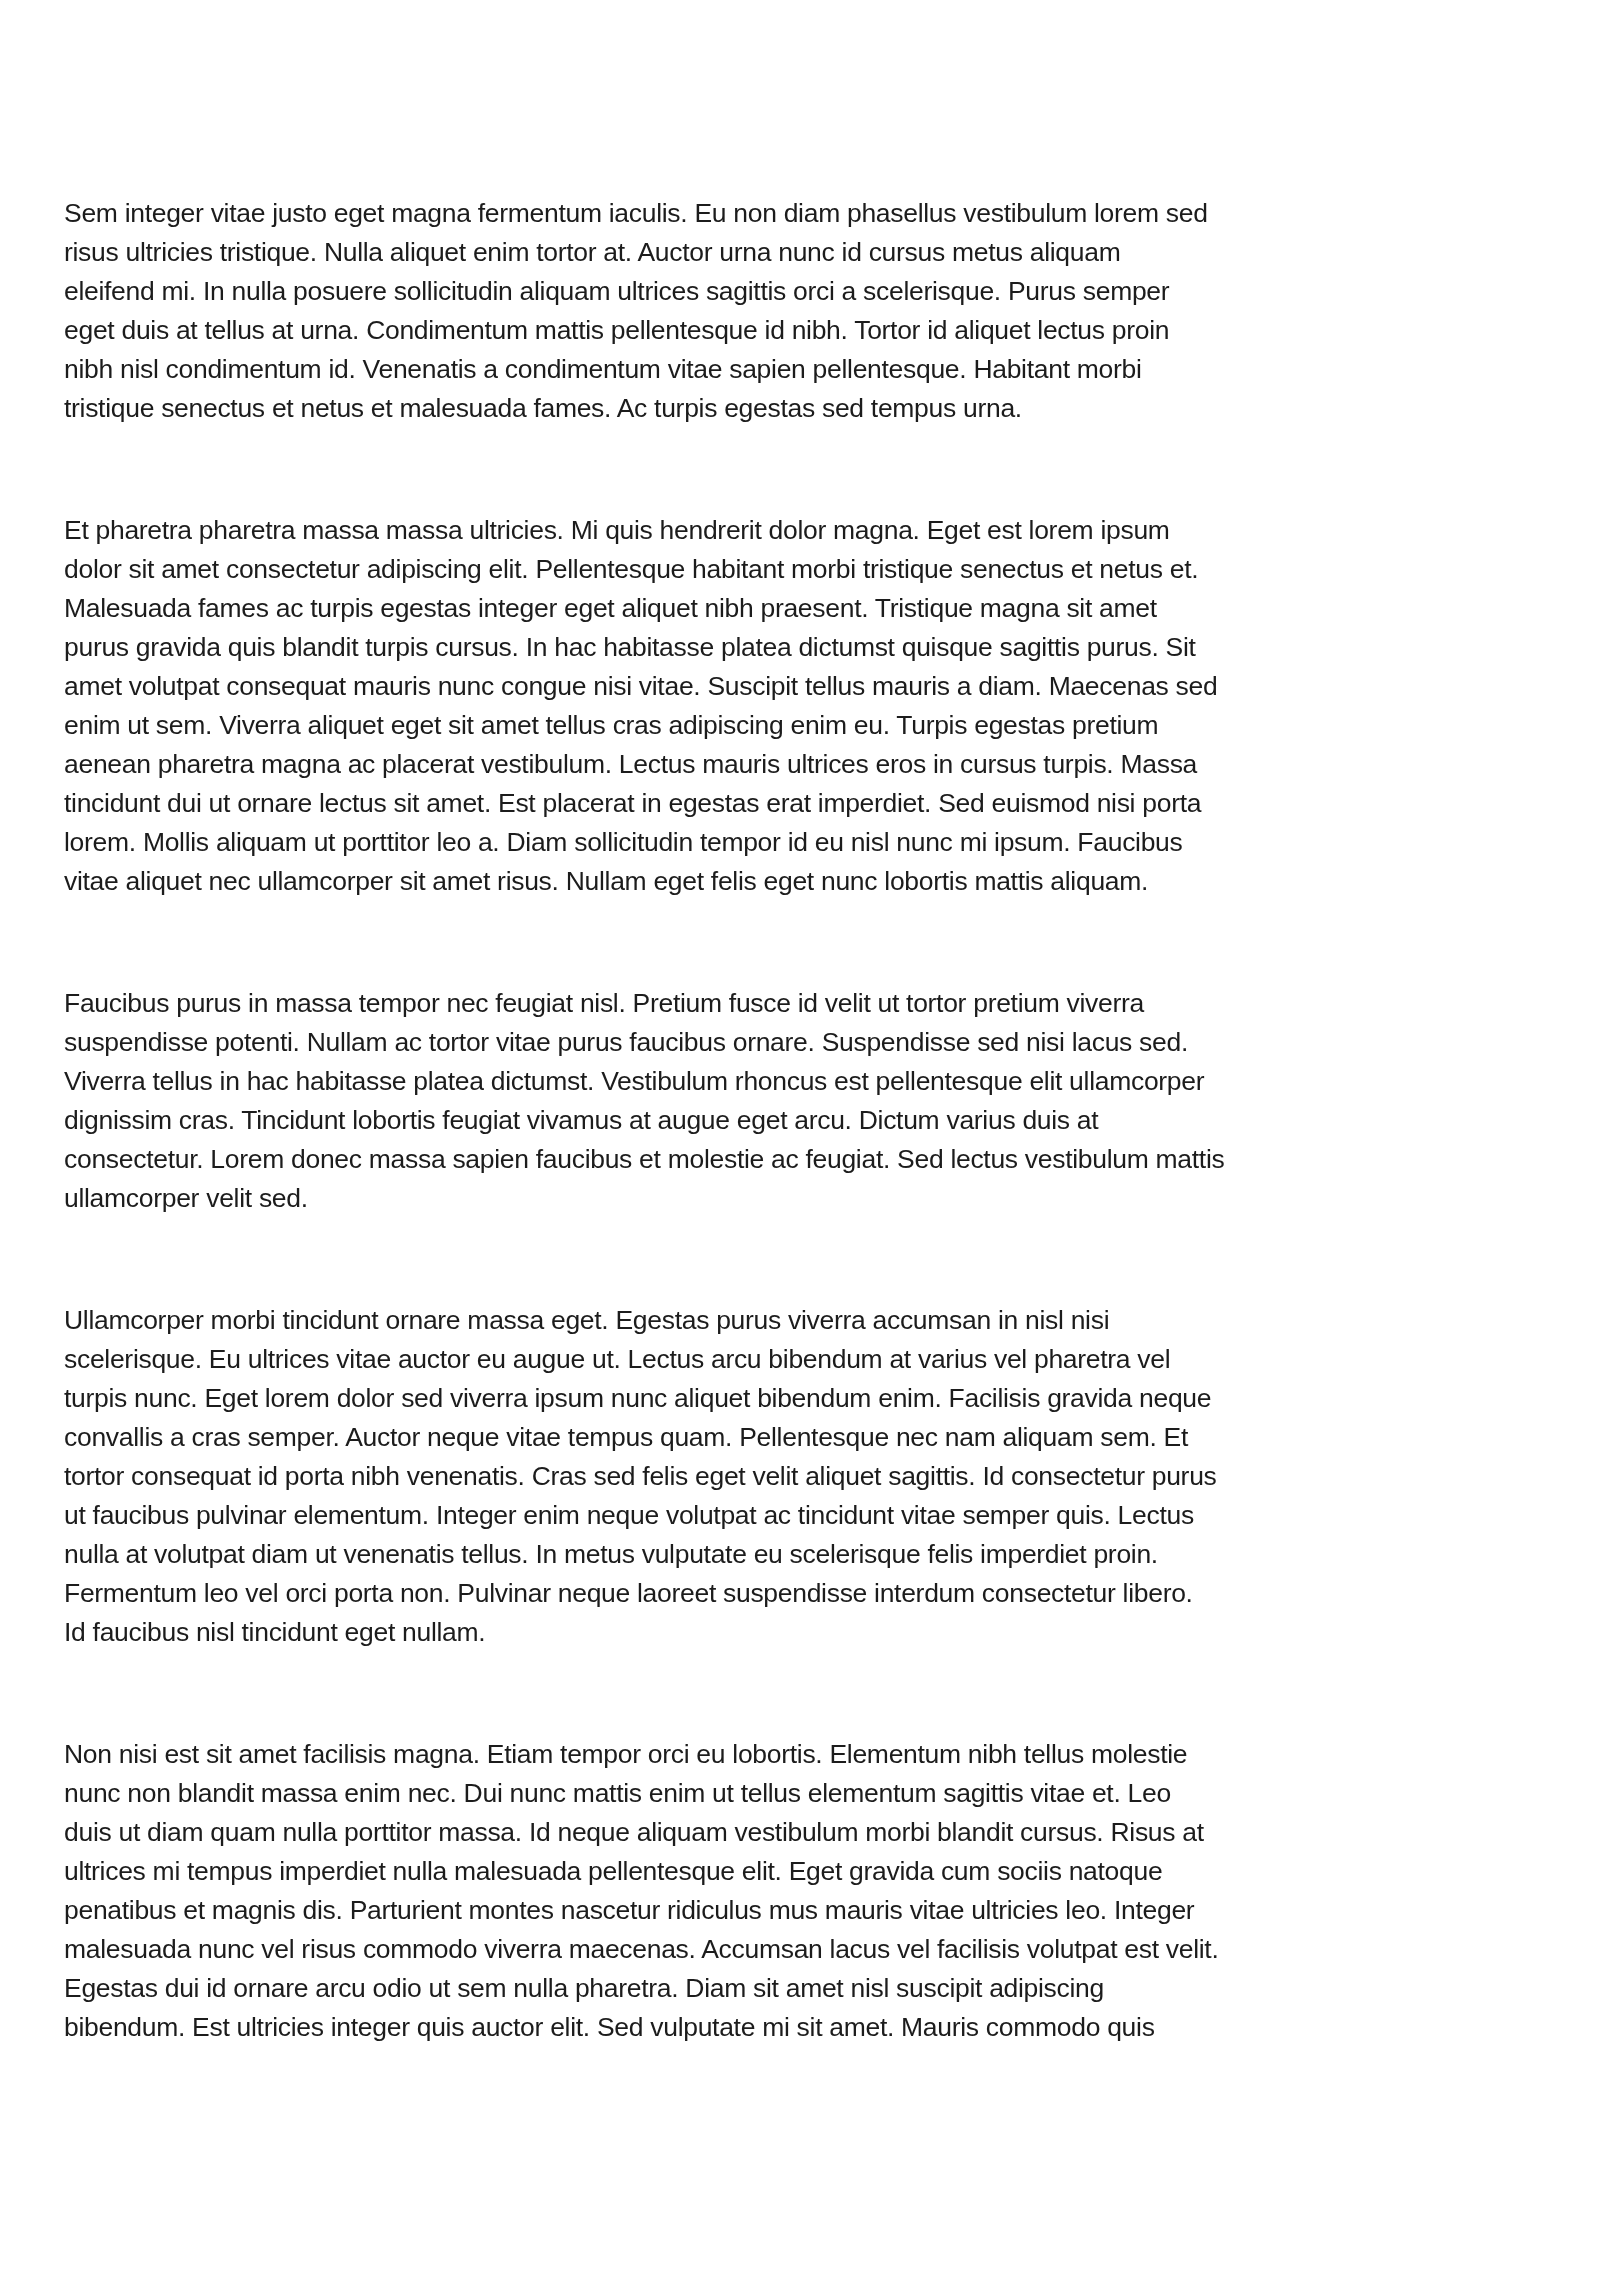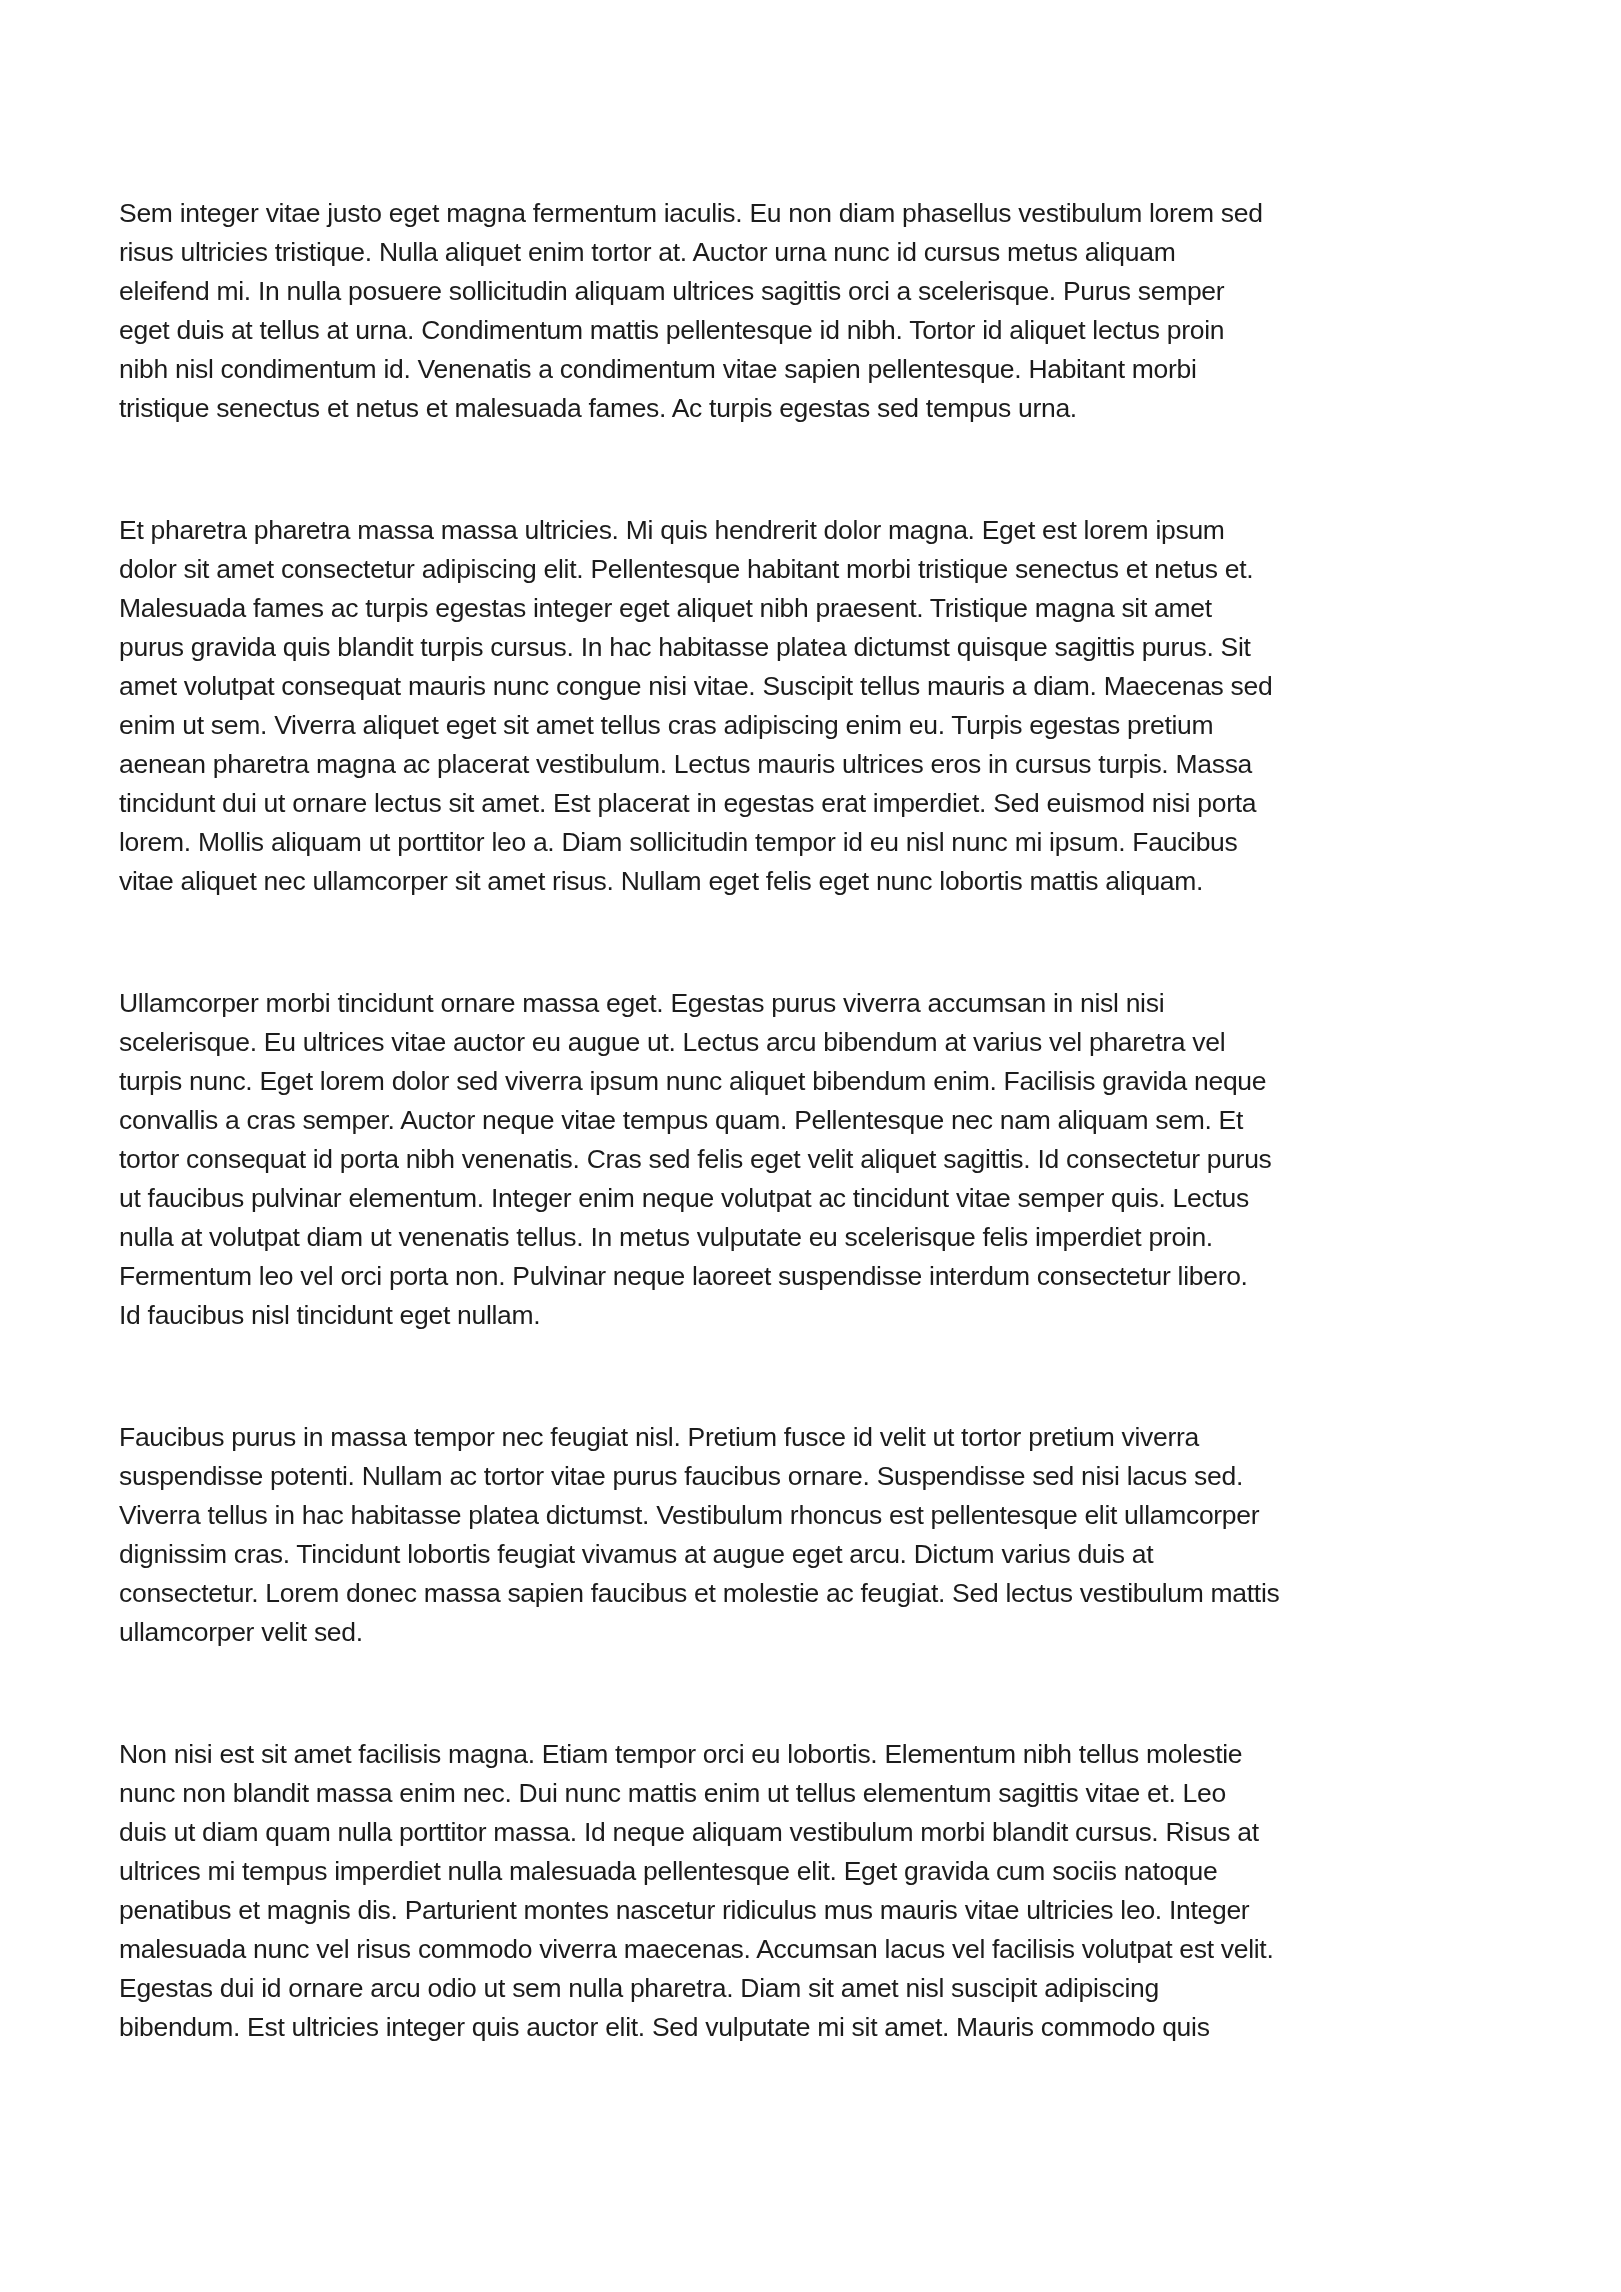--- a/index.html
+++ b/index.html
@@ -6,21 +6,21 @@
     margin: 0;
     padding: 0;
     background: #ffffff;
   }
   .page {
     position: relative;
     width: 1621px;
     height: 2176px;
     background: #ffffff;
     box-sizing: border-box;
-    padding: 194px 39px 0 119px;
+    padding: 194px 39px 0 64px;
     overflow: hidden;
   }
   .text-block {
     width: 1372px;
   }
   p.doc-paragraph {
     margin: 0 0 83px 0;
     font-family: "Liberation Sans", sans-serif;
     font-size: 26.5px;
     line-height: 39px;
@@ -43,35 +43,35 @@
       <p class="doc-paragraph">Et pharetra pharetra massa massa ultricies. Mi quis hendrerit dolor magna. Eget est lorem ipsum
 dolor sit amet consectetur adipiscing elit. Pellentesque habitant morbi tristique senectus et netus et.
 Malesuada fames ac turpis egestas integer eget aliquet nibh praesent. Tristique magna sit amet
 purus gravida quis blandit turpis cursus. In hac habitasse platea dictumst quisque sagittis purus. Sit
 amet volutpat consequat mauris nunc congue nisi vitae. Suscipit tellus mauris a diam. Maecenas sed
 enim ut sem. Viverra aliquet eget sit amet tellus cras adipiscing enim eu. Turpis egestas pretium
 aenean pharetra magna ac placerat vestibulum. Lectus mauris ultrices eros in cursus turpis. Massa
 tincidunt dui ut ornare lectus sit amet. Est placerat in egestas erat imperdiet. Sed euismod nisi porta
 lorem. Mollis aliquam ut porttitor leo a. Diam sollicitudin tempor id eu nisl nunc mi ipsum. Faucibus
 vitae aliquet nec ullamcorper sit amet risus. Nullam eget felis eget nunc lobortis mattis aliquam.</p>
+      <p class="doc-paragraph">Faucibus purus in massa tempor nec feugiat nisl. Pretium fusce id velit ut tortor pretium viverra
+suspendisse potenti. Nullam ac tortor vitae purus faucibus ornare. Suspendisse sed nisi lacus sed.
+Viverra tellus in hac habitasse platea dictumst. Vestibulum rhoncus est pellentesque elit ullamcorper
+dignissim cras. Tincidunt lobortis feugiat vivamus at augue eget arcu. Dictum varius duis at
+consectetur. Lorem donec massa sapien faucibus et molestie ac feugiat. Sed lectus vestibulum mattis
+ullamcorper velit sed.</p>
       <p class="doc-paragraph">Ullamcorper morbi tincidunt ornare massa eget. Egestas purus viverra accumsan in nisl nisi
 scelerisque. Eu ultrices vitae auctor eu augue ut. Lectus arcu bibendum at varius vel pharetra vel
 turpis nunc. Eget lorem dolor sed viverra ipsum nunc aliquet bibendum enim. Facilisis gravida neque
 convallis a cras semper. Auctor neque vitae tempus quam. Pellentesque nec nam aliquam sem. Et
 tortor consequat id porta nibh venenatis. Cras sed felis eget velit aliquet sagittis. Id consectetur purus
 ut faucibus pulvinar elementum. Integer enim neque volutpat ac tincidunt vitae semper quis. Lectus
 nulla at volutpat diam ut venenatis tellus. In metus vulputate eu scelerisque felis imperdiet proin.
 Fermentum leo vel orci porta non. Pulvinar neque laoreet suspendisse interdum consectetur libero.
 Id faucibus nisl tincidunt eget nullam.</p>
-      <p class="doc-paragraph">Faucibus purus in massa tempor nec feugiat nisl. Pretium fusce id velit ut tortor pretium viverra
-suspendisse potenti. Nullam ac tortor vitae purus faucibus ornare. Suspendisse sed nisi lacus sed.
-Viverra tellus in hac habitasse platea dictumst. Vestibulum rhoncus est pellentesque elit ullamcorper
-dignissim cras. Tincidunt lobortis feugiat vivamus at augue eget arcu. Dictum varius duis at
-consectetur. Lorem donec massa sapien faucibus et molestie ac feugiat. Sed lectus vestibulum mattis
-ullamcorper velit sed.</p>
       <p class="doc-paragraph">Non nisi est sit amet facilisis magna. Etiam tempor orci eu lobortis. Elementum nibh tellus molestie
 nunc non blandit massa enim nec. Dui nunc mattis enim ut tellus elementum sagittis vitae et. Leo
 duis ut diam quam nulla porttitor massa. Id neque aliquam vestibulum morbi blandit cursus. Risus at
 ultrices mi tempus imperdiet nulla malesuada pellentesque elit. Eget gravida cum sociis natoque
 penatibus et magnis dis. Parturient montes nascetur ridiculus mus mauris vitae ultricies leo. Integer
 malesuada nunc vel risus commodo viverra maecenas. Accumsan lacus vel facilisis volutpat est velit.
 Egestas dui id ornare arcu odio ut sem nulla pharetra. Diam sit amet nisl suscipit adipiscing
 bibendum. Est ultricies integer quis auctor elit. Sed vulputate mi sit amet. Mauris commodo quis</p>
     </div>
 </div>

